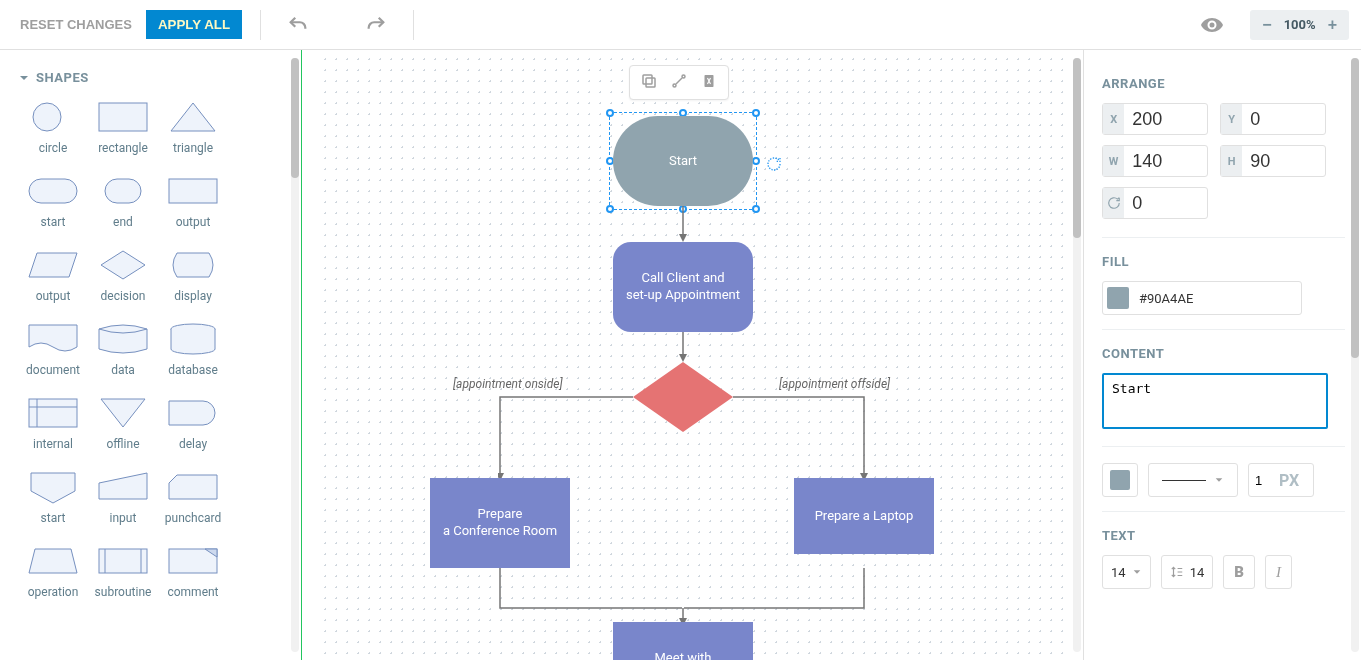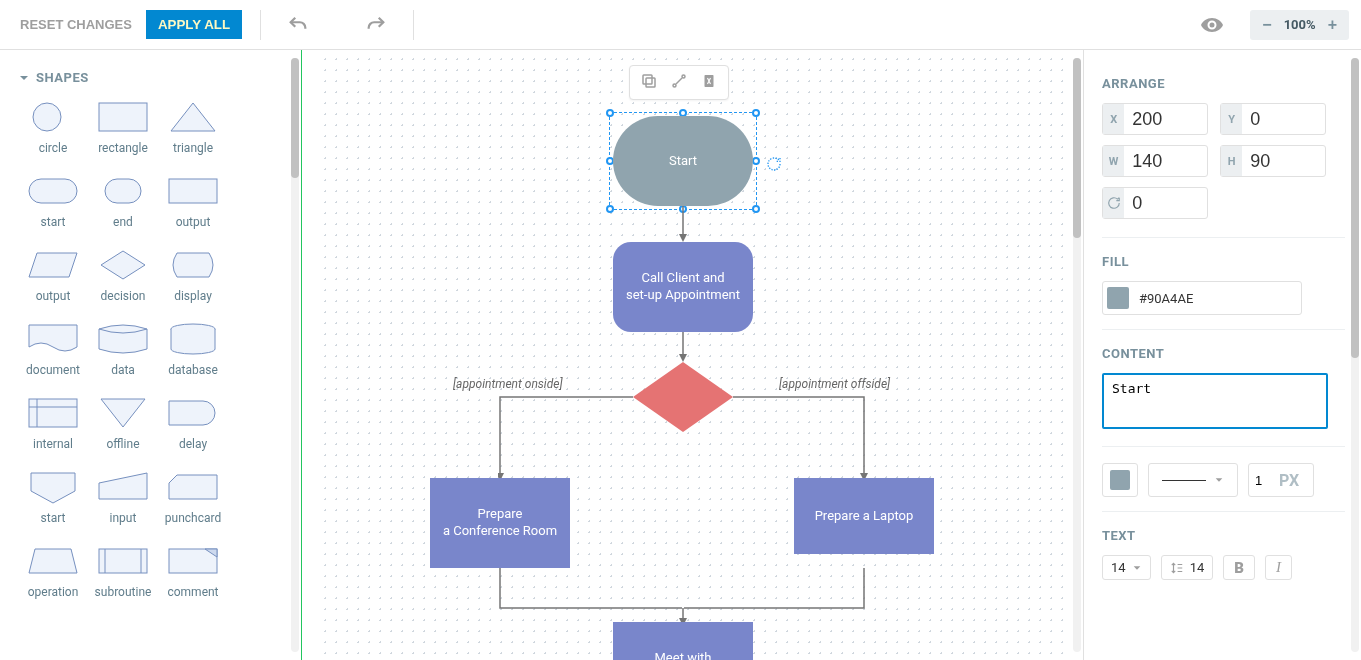--- a/index.html
+++ b/index.html
@@ -49,21 +49,21 @@
 .swatch { width: 22px; height: 22px; border-radius: 2px; margin-right: 10px; }
 .content-input { width: 226px; height: 56px; border: 2px solid #0288D1; border-radius: 2px; padding: 6px 8px; font-size: 13px; resize: none; outline: none; }
 .stroke-row { display: flex; gap: 10px; }
 .stroke-color { width: 36px; height: 34px; border: 1px solid #e0e0e0; border-radius: 3px; display: flex; align-items: center; justify-content: center;}
 .stroke-style { width: 90px; height: 34px; border: 1px solid #e0e0e0; border-radius: 3px; display: flex; align-items: center; justify-content: center; gap: 8px;}
 .stroke-width { width: 66px; height: 34px; border: 1px solid #e0e0e0; border-radius: 3px; display: flex; align-items: center;}
 .stroke-width input { border: none; width: 30px; padding: 0 6px; outline: none; font-size: 13px;}
 .unit { color: #b0bec5; font-size: 16px; font-weight: 700;}
 .divider-h { height: 1px; background: #eceff1; margin: 18px 0 16px 0;}
 .text-row { display: flex; gap: 10px; align-items: center;}
-.sel-box { height: 25px; border: 1px solid #e0e0e0; border-radius: 3px; display: flex; align-items: center; padding: 0 8px;}
+.sel-box { height: 34px; border: 1px solid #e0e0e0; border-radius: 3px; display: flex; align-items: center; padding: 0 8px;}
 </style>
 </head>
 <body>
 
 <div class="app">
 
   <div class="topbar">
     <button class="btn-reset">RESET CHANGES</button>
     <button class="btn-apply">APPLY ALL</button>
     <div class="vdiv"></div>

